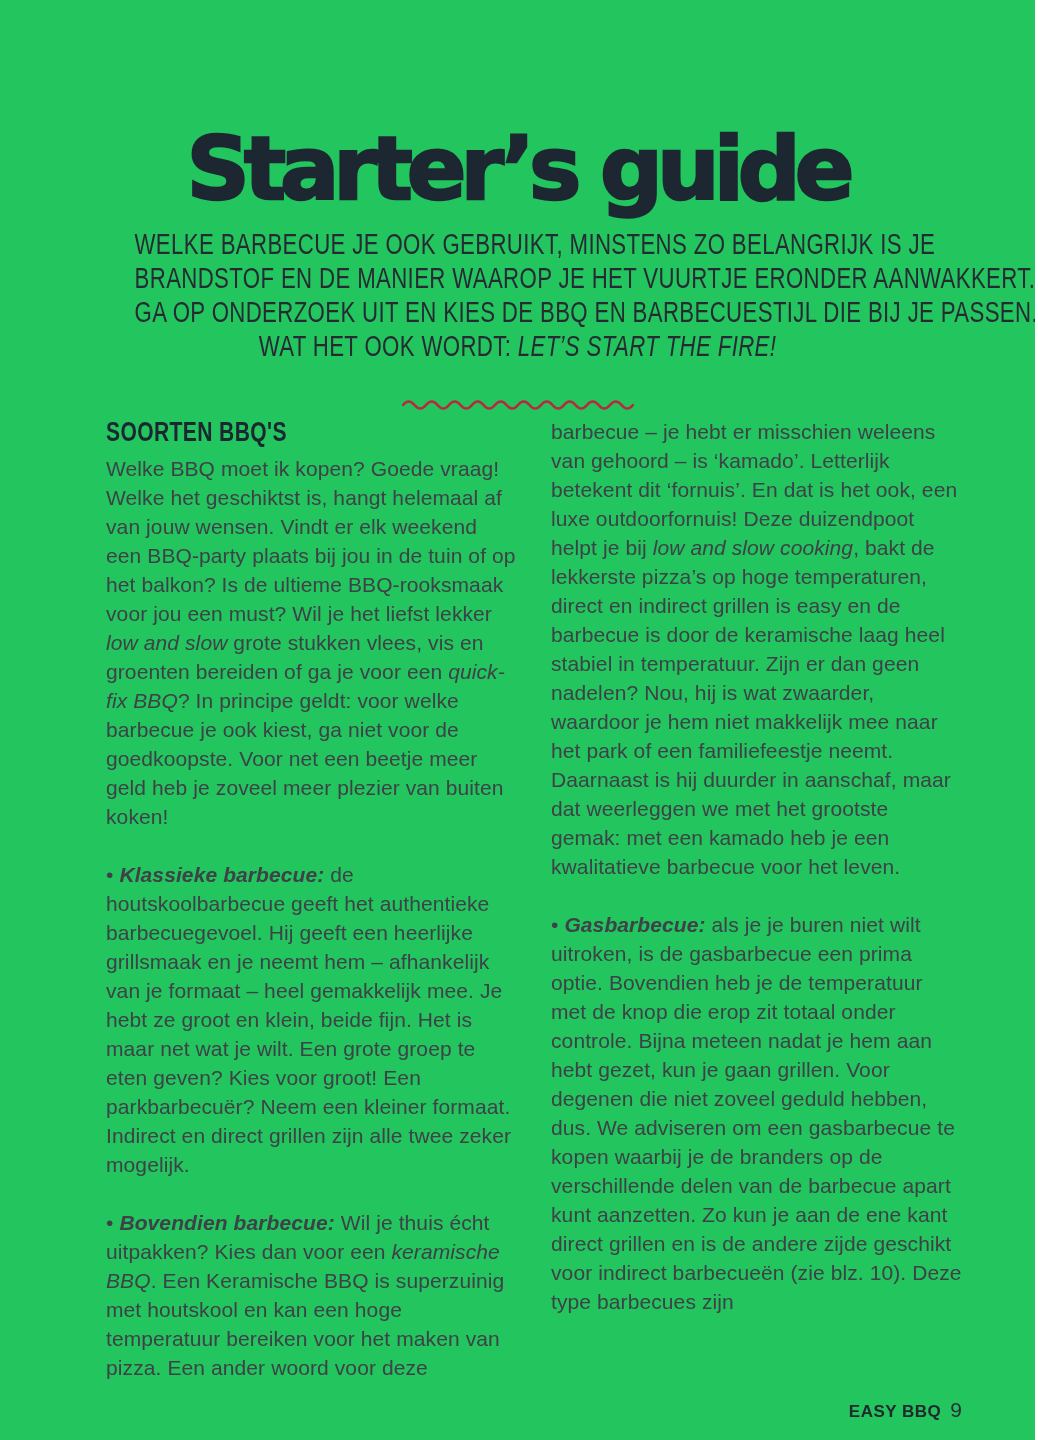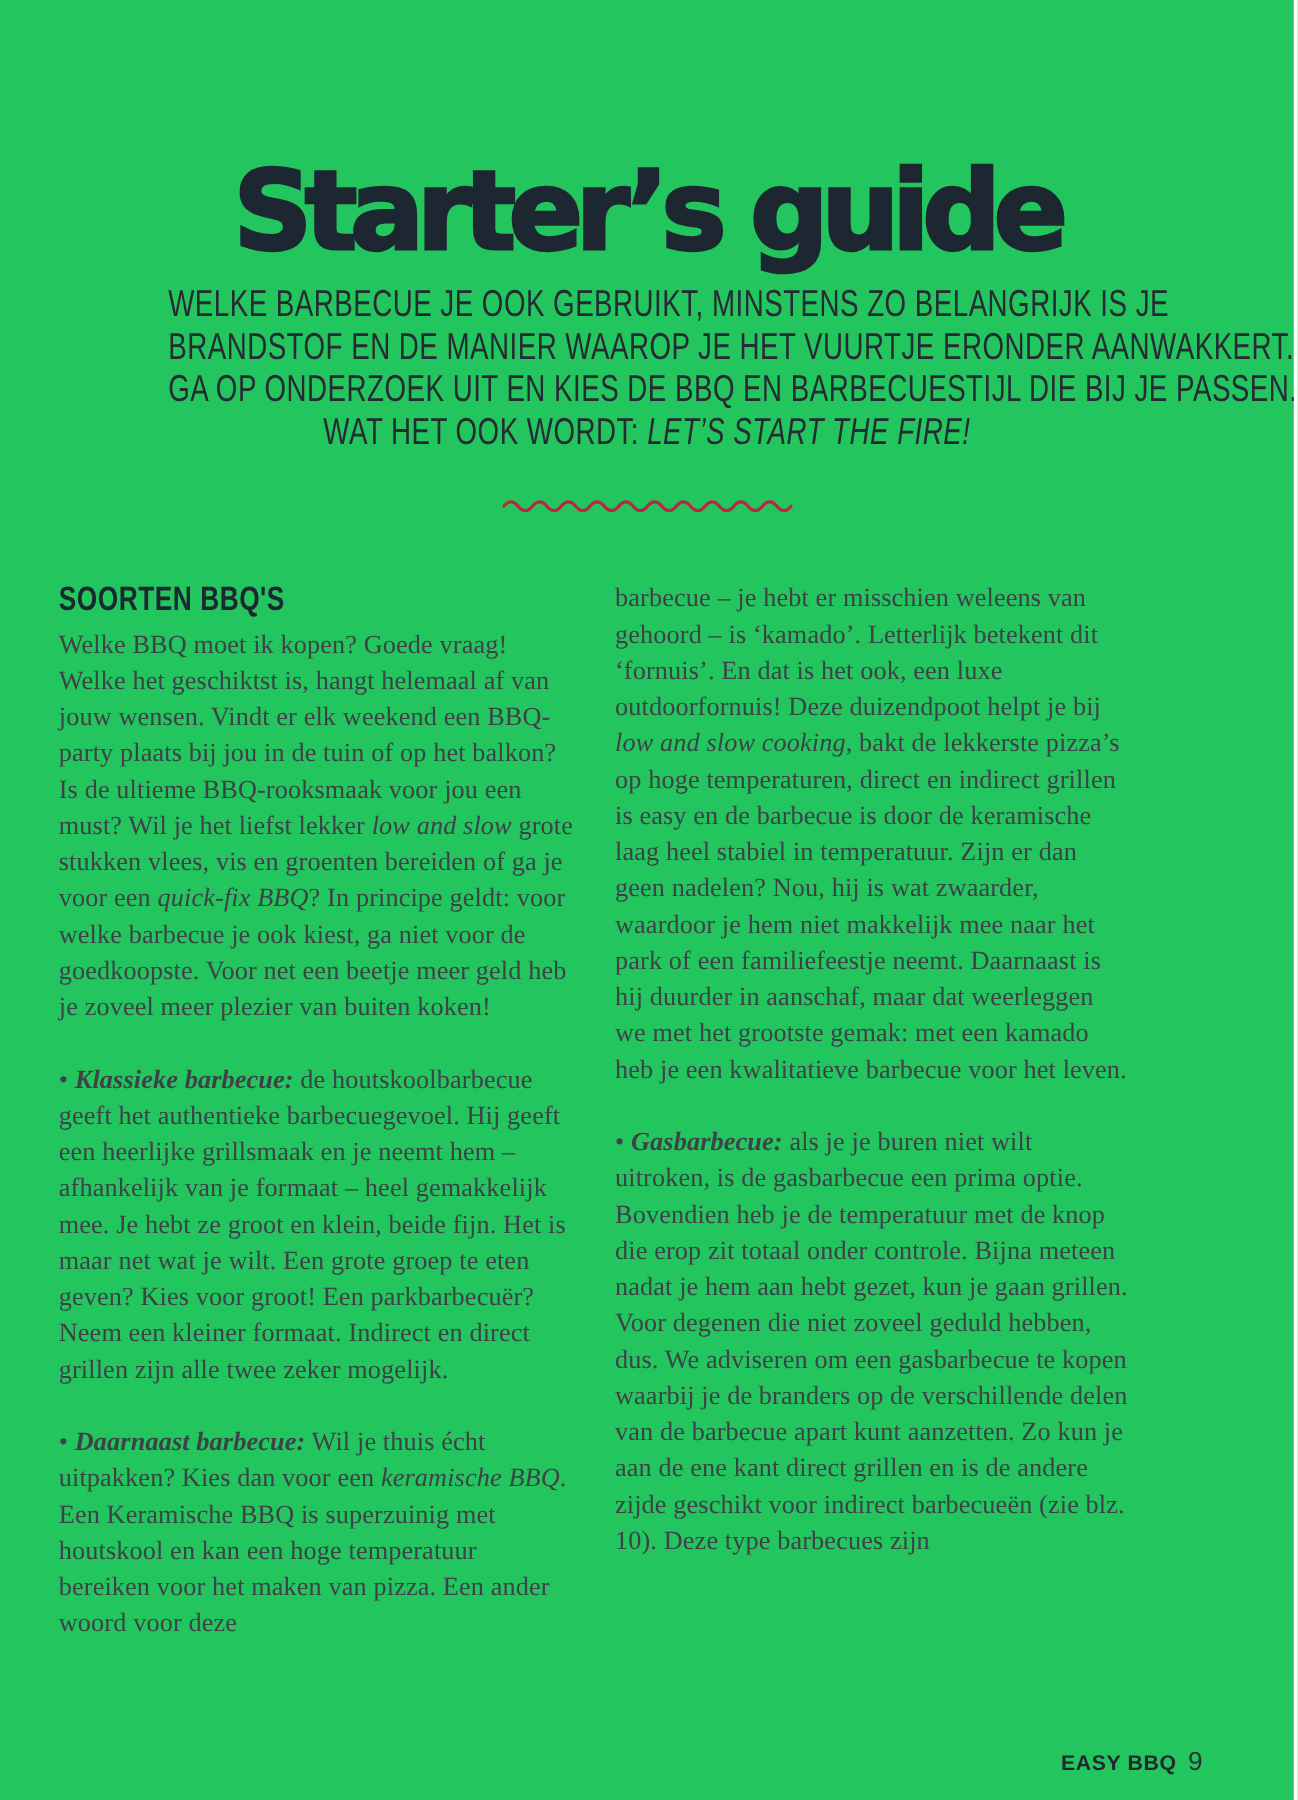--- a/index.html
+++ b/index.html
@@ -42,23 +42,22 @@
   }
   .intro-line .seg-i { font-style: italic; }
   .wave-wrap {
     margin-top: 34px;
     text-align: center;
   }
   
   .columns {
     display: flex;
     gap: 33px;
-    padding-left: 47px;
+    padding-left: 106px;
     padding-right: 86px;
-    margin-top: 46px;
   }
   .col {
     flex: 0 0 412px;
     width: 412px;
   }
   .section-heading {
     margin: 0 0 7px 0;
     font-size: 27px;
     line-height: 30px;
     font-weight: bold;
@@ -67,21 +66,20 @@
     transform: scaleX(0.78);
     transform-origin: left center;
     white-space: nowrap;
   }
   .body-par {
     margin: 0 0 29px 0;
     font-size: 21px;
     line-height: 29px;
     color: #3e4147;
     letter-spacing: 0.1px;
-    font-family: Liberation Serif, serif;
   }
   .body-par:last-child { margin-bottom: 0; }
   .seg-i  { font-style: italic; }
   .seg-bi { font-style: italic; font-weight: bold; }
   
   .footer {
     position: absolute;
     right: 73px;
     bottom: 18px;
     color: #23282e;
@@ -117,21 +115,21 @@
         <path d="M1,8 Q6.8,1 12.6,8 T24.2,8 T35.8,8 T47.4,8 T59,8 T70.6,8 T82.2,8 T93.8,8 T105.4,8 T117,8 T128.6,8 T140.2,8 T151.8,8 T163.4,8 T175,8 T186.6,8 T198.2,8 T209.8,8 T221.4,8 T233,8" fill="none" stroke="#b82840" stroke-width="2.6" stroke-linecap="round"></path>
       </svg>
     </div>
   </header>
 
   <main class="columns">
     <section class="col">
       <h2 class="section-heading">SOORTEN BBQ'S</h2>
       <p class="body-par"><span>Welke BBQ moet ik kopen? Goede vraag! Welke het geschiktst is, hangt helemaal af van jouw wensen. Vindt er elk weekend een BBQ-party plaats bij jou in de tuin of op het balkon? Is de ultieme BBQ-rooksmaak voor jou een must? Wil je het liefst lekker </span><span class="seg-i">low and slow</span><span> grote stukken vlees, vis en groenten bereiden of ga je voor een </span><span class="seg-i">quick-fix BBQ</span><span>? In principe geldt: voor welke barbecue je ook kiest, ga niet voor de goedkoopste. Voor net een beetje meer geld heb je zoveel meer plezier van buiten koken!</span></p>
       <p class="body-par"><span>• </span><span class="seg-bi">Klassieke barbecue:</span><span> de houtskoolbarbecue geeft het authentieke barbecuegevoel. Hij geeft een heerlijke grillsmaak en je neemt hem – afhankelijk van je formaat – heel gemakkelijk mee. Je hebt ze groot en klein, beide fijn. Het is maar net wat je wilt. Een grote groep te eten geven? Kies voor groot! Een parkbarbecuër? Neem een kleiner formaat. Indirect en direct grillen zijn alle twee zeker mogelijk.</span></p>
-      <p class="body-par"><span>• </span><span class="seg-bi">Daarnaast barbecue:</span><span> Wil je thuis écht uitpakken? Kies dan voor een </span><span class="seg-i">keramische BBQ</span><span>. Een Keramische BBQ is superzuinig met houtskool en kan een hoge temperatuur bereiken voor het maken van pizza. Een ander woord voor deze</span></p>
+      <p class="body-par"><span>• </span><span class="seg-bi">Bovendien barbecue:</span><span> Wil je thuis écht uitpakken? Kies dan voor een </span><span class="seg-i">keramische BBQ</span><span>. Een Keramische BBQ is superzuinig met houtskool en kan een hoge temperatuur bereiken voor het maken van pizza. Een ander woord voor deze</span></p>
     </section>
 
     <section class="col">
       <p class="body-par"><span>barbecue – je hebt er misschien weleens van gehoord – is ‘kamado’. Letterlijk betekent dit ‘fornuis’. En dat is het ook, een luxe outdoorfornuis! Deze duizendpoot helpt je bij </span><span class="seg-i">low and slow cooking</span><span>, bakt de lekkerste pizza’s op hoge temperaturen, direct en indirect grillen is easy en de barbecue is door de keramische laag heel stabiel in temperatuur. Zijn er dan geen nadelen? Nou, hij is wat zwaarder, waardoor je hem niet makkelijk mee naar het park of een familiefeestje neemt. Daarnaast is hij duurder in aanschaf, maar dat weerleggen we met het grootste gemak: met een kamado heb je een kwalitatieve barbecue voor het leven.</span></p>
       <p class="body-par"><span>• </span><span class="seg-bi">Gasbarbecue:</span><span> als je je buren niet wilt uitroken, is de gasbarbecue een prima optie. Bovendien heb je de temperatuur met de knop die erop zit totaal onder controle. Bijna meteen nadat je hem aan hebt gezet, kun je gaan grillen. Voor degenen die niet zoveel geduld hebben, dus. We adviseren om een gasbarbecue te kopen waarbij je de branders op de verschillende delen van de barbecue apart kunt aanzetten. Zo kun je aan de ene kant direct grillen en is de andere zijde geschikt voor indirect barbecueën (zie blz. 10). Deze type barbecues zijn</span></p>
     </section>
   </main>
 
   <footer class="footer">
     <span class="brand">EASY BBQ</span><span class="pagenum">9</span>

